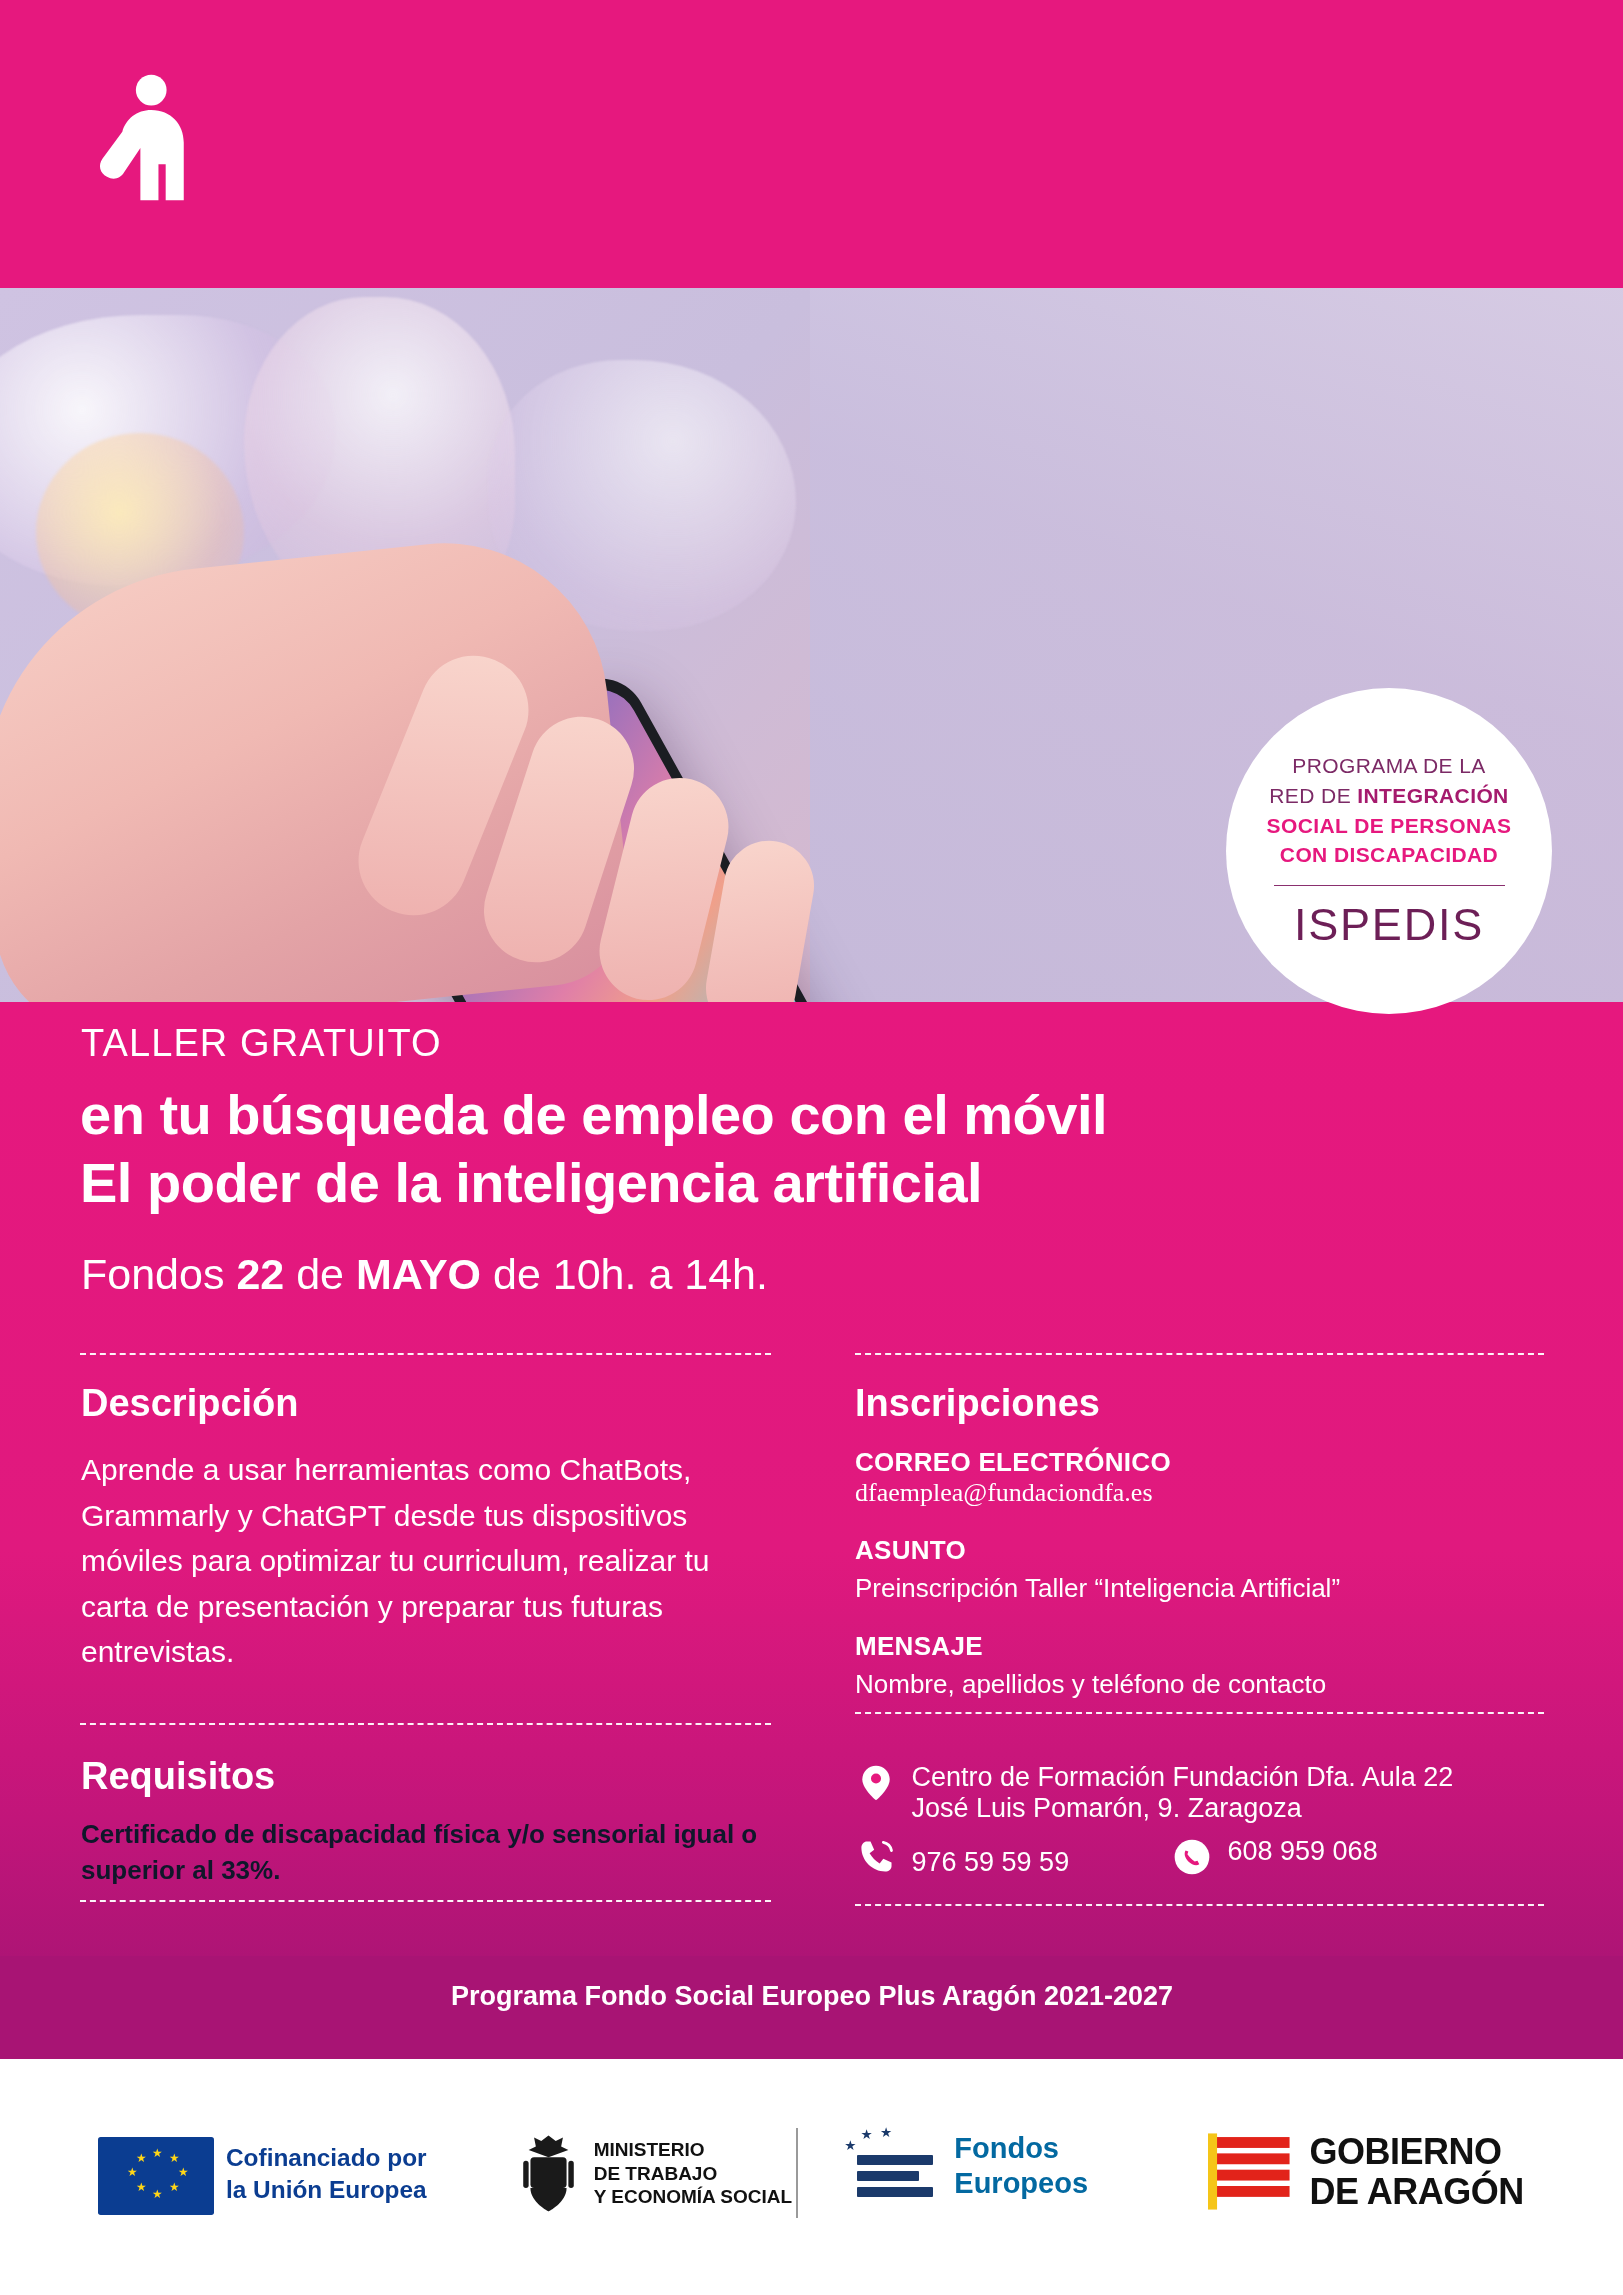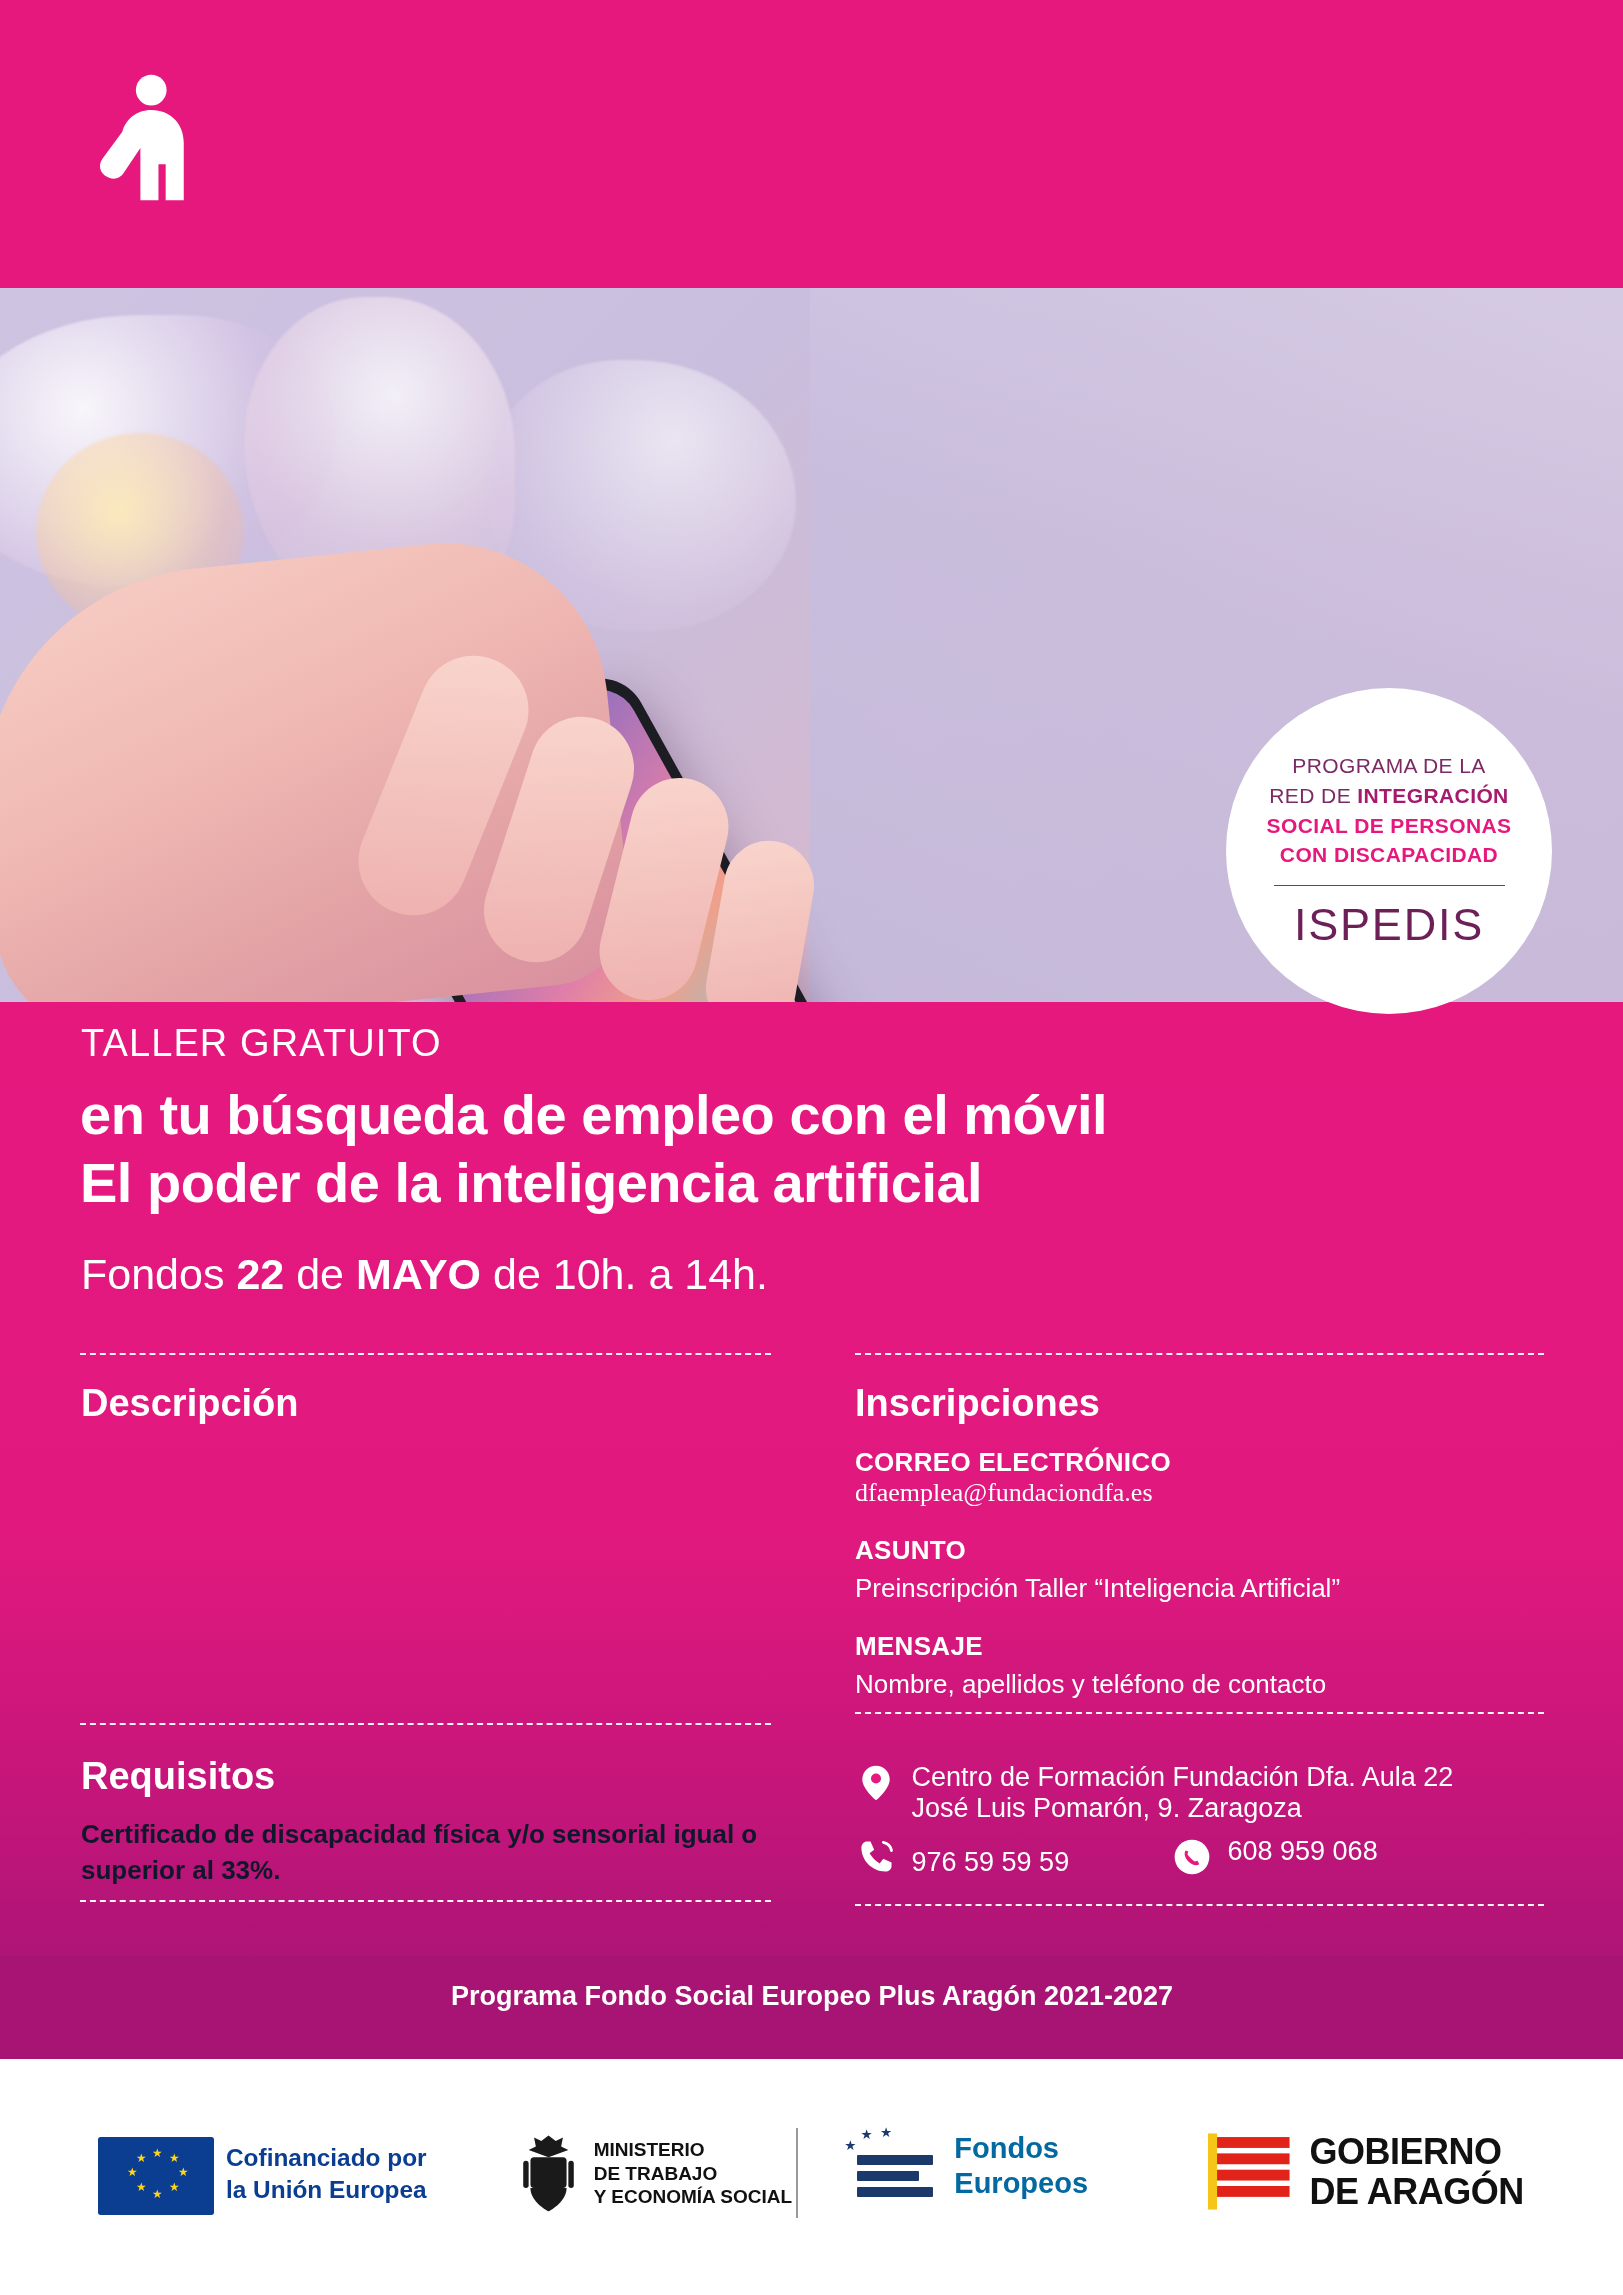--- a/index.html
+++ b/index.html
@@ -428,20 +428,21 @@
 
   <div class="dashed" style="left:80px; top:1353px; width:691px;"></div>
   <div class="dashed" style="left:855px; top:1353px; width:689px;"></div>
   <div class="dashed" style="left:80px; top:1723px; width:691px;"></div>
   <div class="dashed" style="left:855px; top:1712px; width:689px;"></div>
   <div class="dashed" style="left:80px; top:1900px; width:691px;"></div>
   <div class="dashed" style="left:855px; top:1904px; width:689px;"></div>
 
   <div class="col-left" style="top:1382px;">
     <div class="sec-head">Descripción</div>
+    <div class="sec-body" style="margin-top:22px;">Aprende a usar herramientas como ChatBots, Grammarly y ChatGPT desde tus dispositivos móviles para optimizar tu curriculum, realizar tu carta de presentación y preparar tus futuras entrevistas.</div>
   </div>
 
   <div class="col-left" style="top:1755px;">
     <div class="sec-head">Requisitos</div>
     <div class="req-body" style="margin-top:18px;">Certificado de discapacidad física y/o sensorial igual o superior al 33%.</div>
   </div>
 
   <div class="col-right" style="top:1382px;">
     <div class="sec-head">Inscripciones</div>
 

